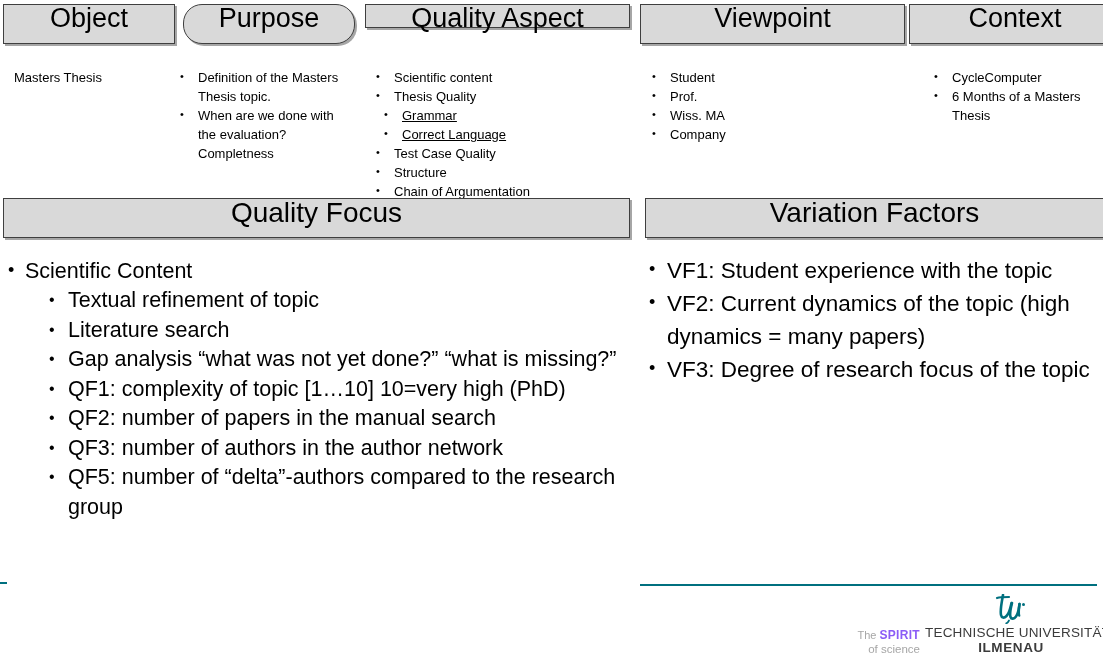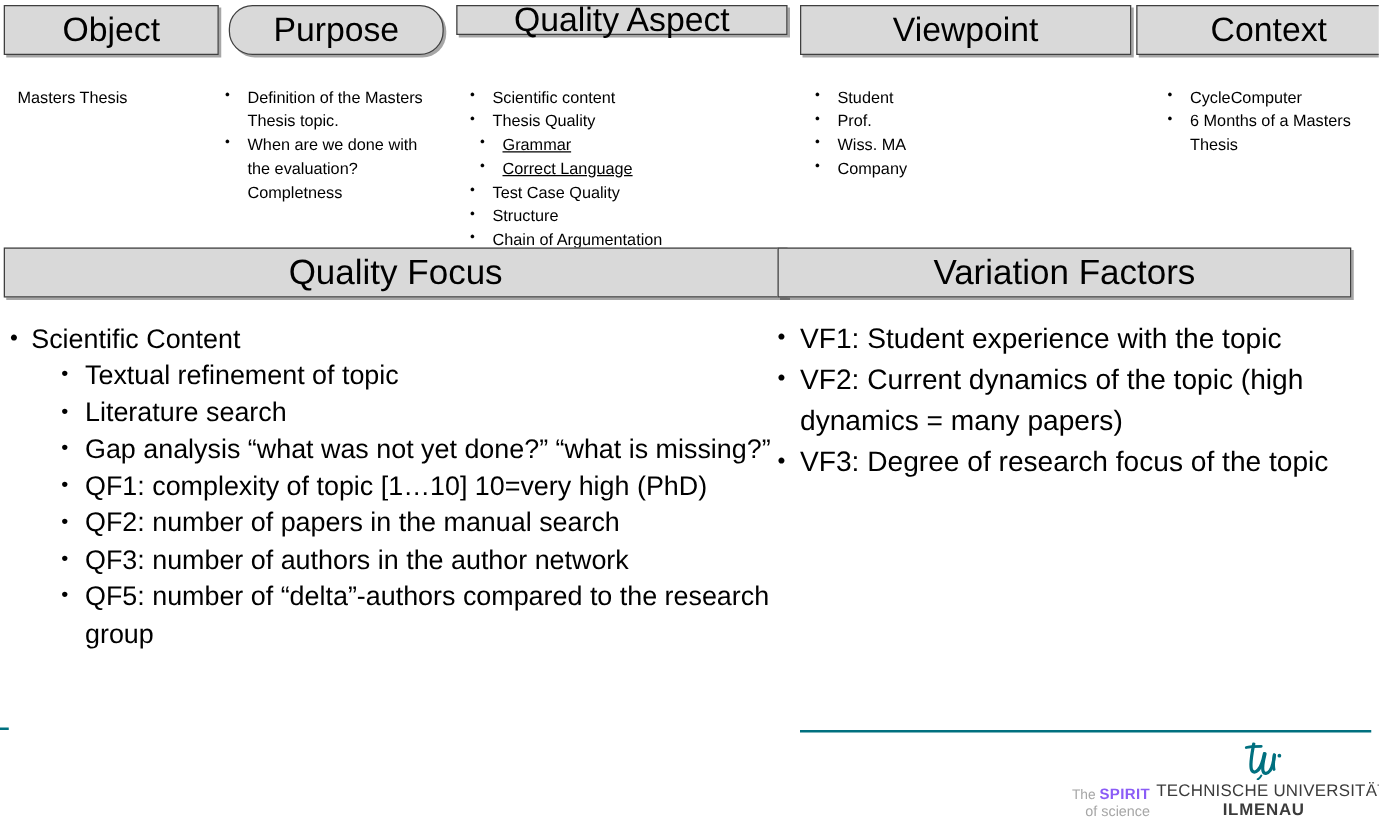--- a/index.html
+++ b/index.html
@@ -16,42 +16,41 @@
     color: #000000;
   }
 
   
   .plaque {
     position: absolute;
     background: #d9d9d9;
     border: 1.5px solid #3f3f3f;
     box-shadow: 2px 2px 0 rgba(0,0,0,0.35);
     display: flex;
-    align-items: center;
     justify-content: center;
     box-sizing: border-box;
     z-index: 5;
   }
   .plaque-label {
     font-size: 27px;
     line-height: 1;
     white-space: nowrap;
     color: #000;
   }
 
   
   #plq-object        { left: 3px;   top: 4px;  width: 172px; height: 40px; }
   #plq-purpose       { left: 183px; top: 4px;  width: 172px; height: 40px; border-radius: 19px; }
   #plq-quality-aspect{ left: 365px; top: 4px;  width: 265px; height: 24px; }
   #plq-viewpoint     { left: 640px; top: 4px;  width: 265px; height: 40px; }
   #plq-context       { left: 909px; top: 4px;  width: 212px; height: 40px; }
 
   
   #plq-quality-focus    { left: 3px;   top: 198px; width: 627px; height: 40px; }
-  #plq-variation-factors{ left: 622px; top: 198px; width: 459px; height: 40px; }
+  #plq-variation-factors{ left: 645px; top: 198px; width: 459px; height: 40px; }
   #plq-quality-focus .plaque-label,
   #plq-variation-factors .plaque-label { font-size: 28px; }
 
   
   .col {
     position: absolute;
     top: 68px;
     z-index: 1;
   }
   #col-object        { left: 14px;  width: 165px; }
@@ -106,21 +105,21 @@
 
   
   #panel-quality-focus {
     position: absolute;
     left: 0px;
     top: 256px;
     width: 628px;
   }
   #panel-variation-factors {
     position: absolute;
-    left: 614px;
+    left: 641px;
     top: 254px;
     width: 452px;
   }
 
   ul.big {
     list-style: none;
     margin: 0;
     padding: 0;
   }
   ul.big > li {

